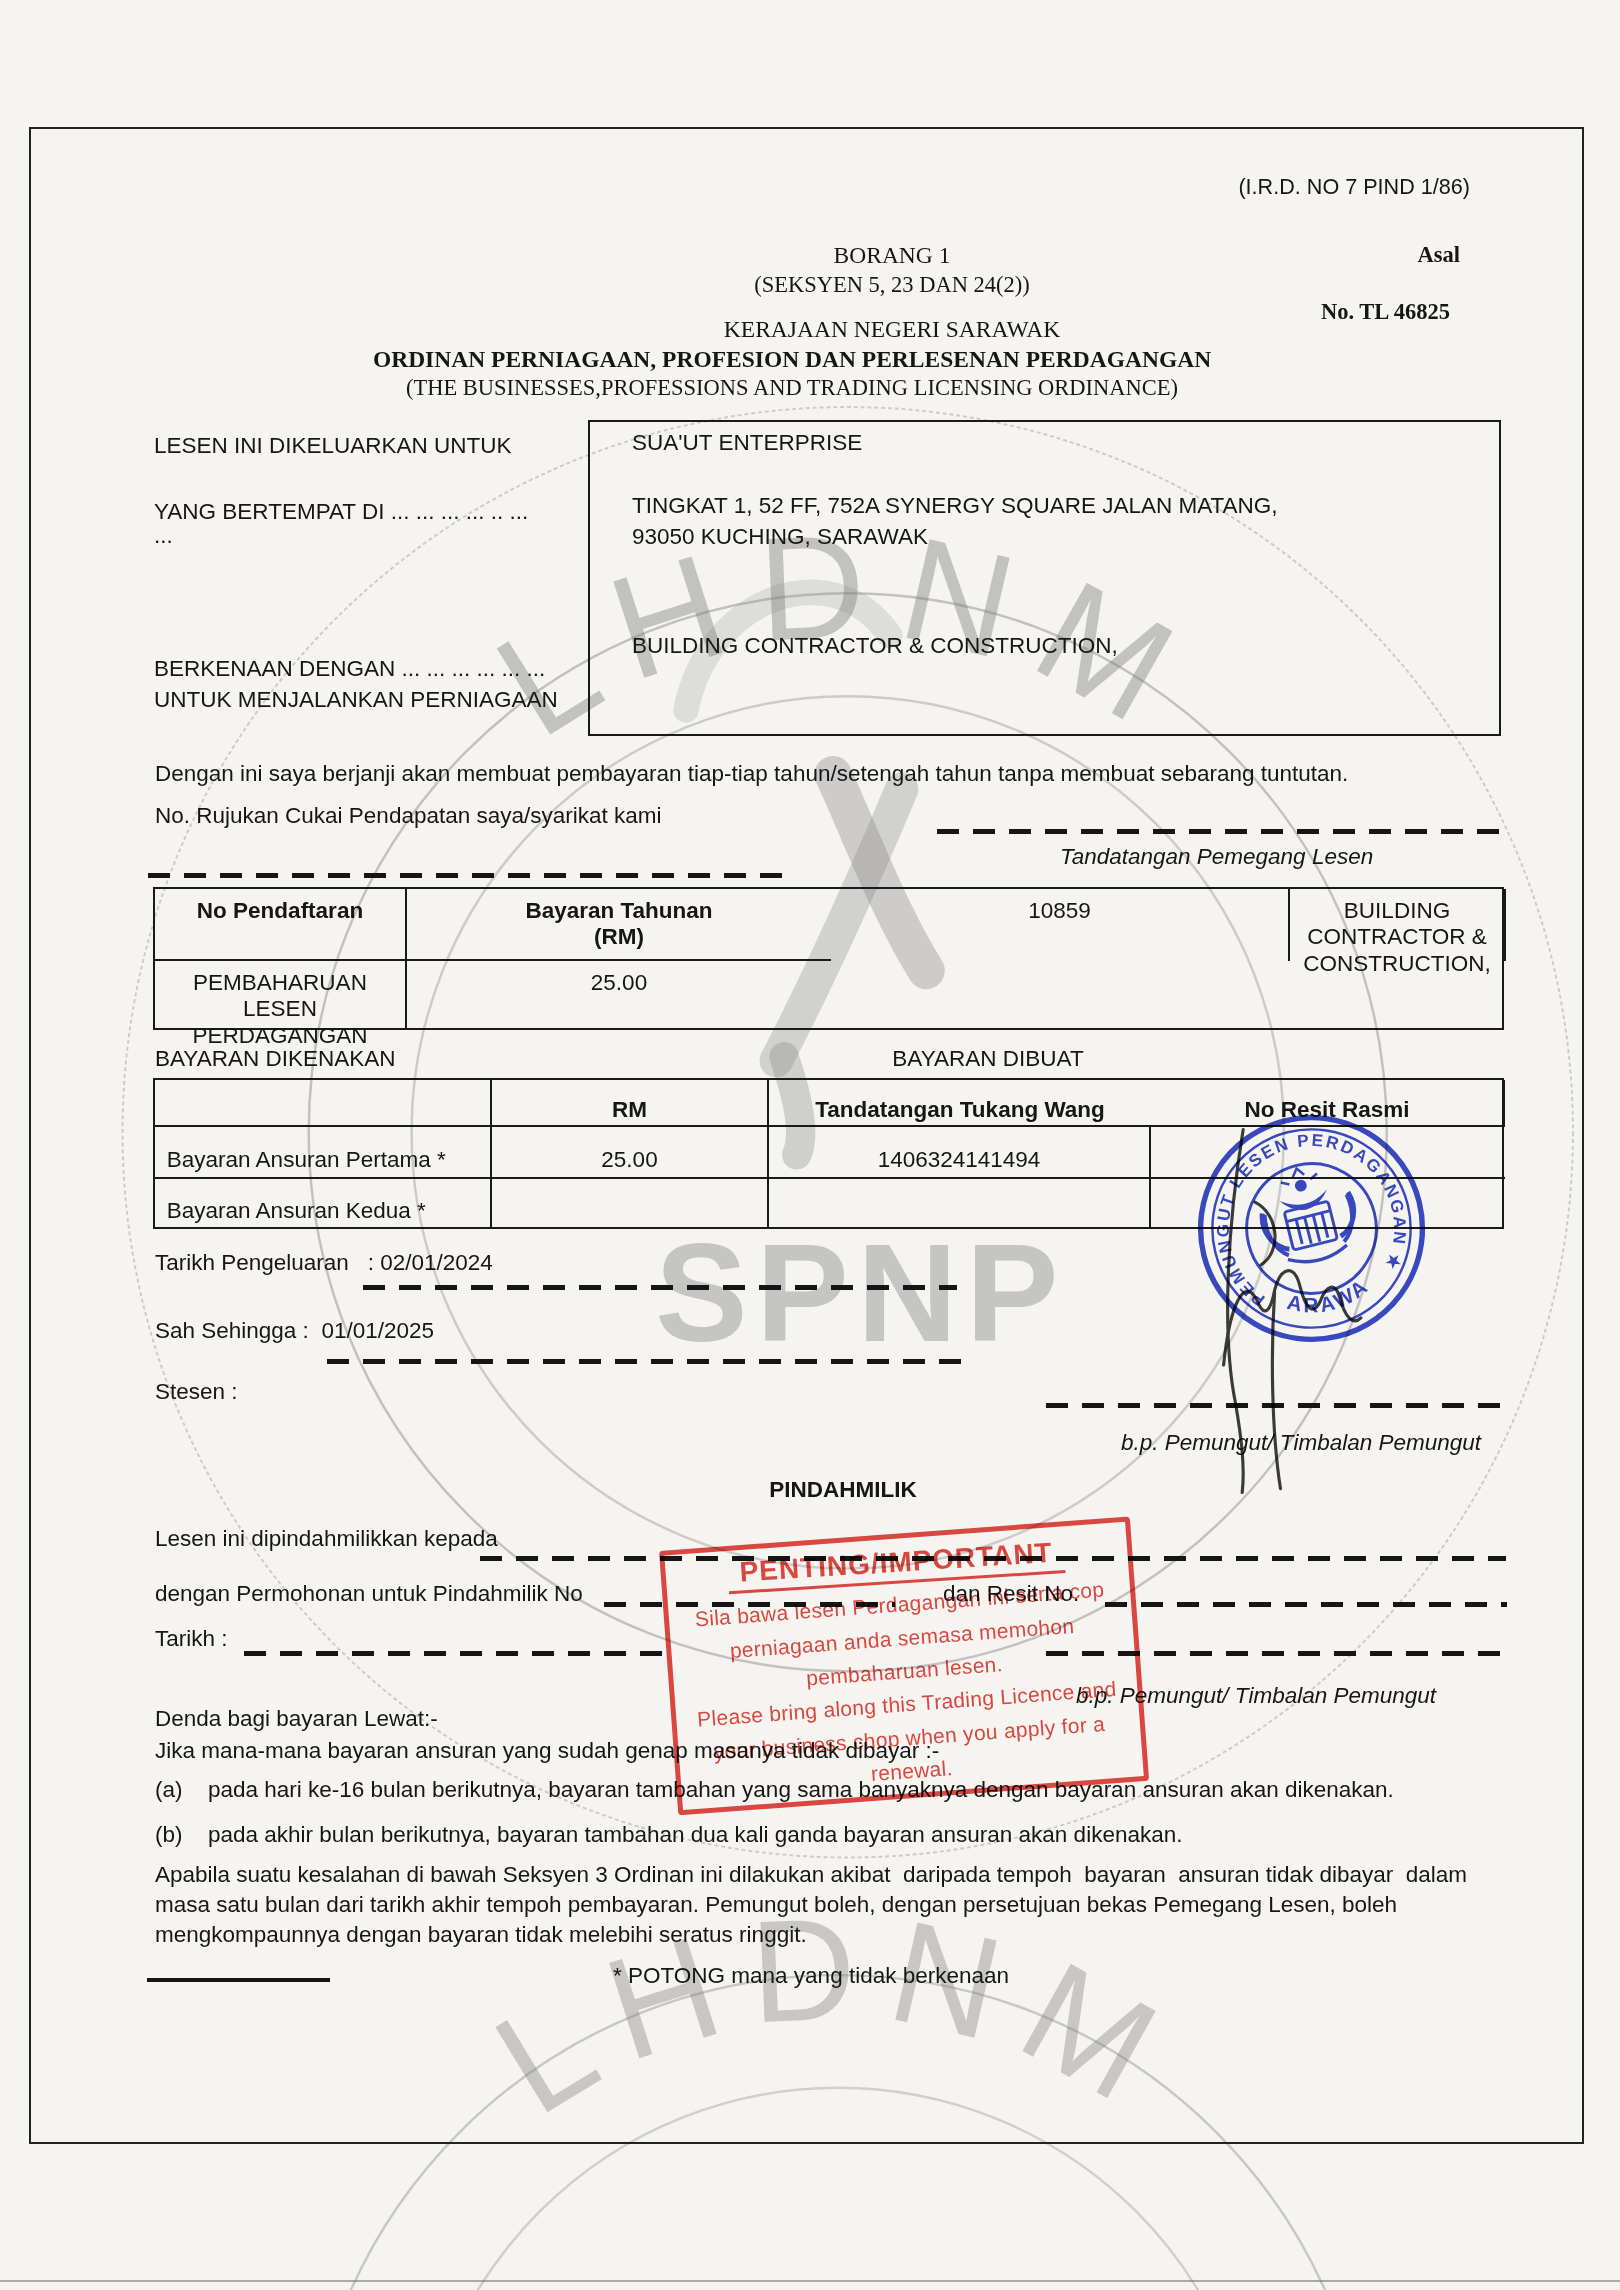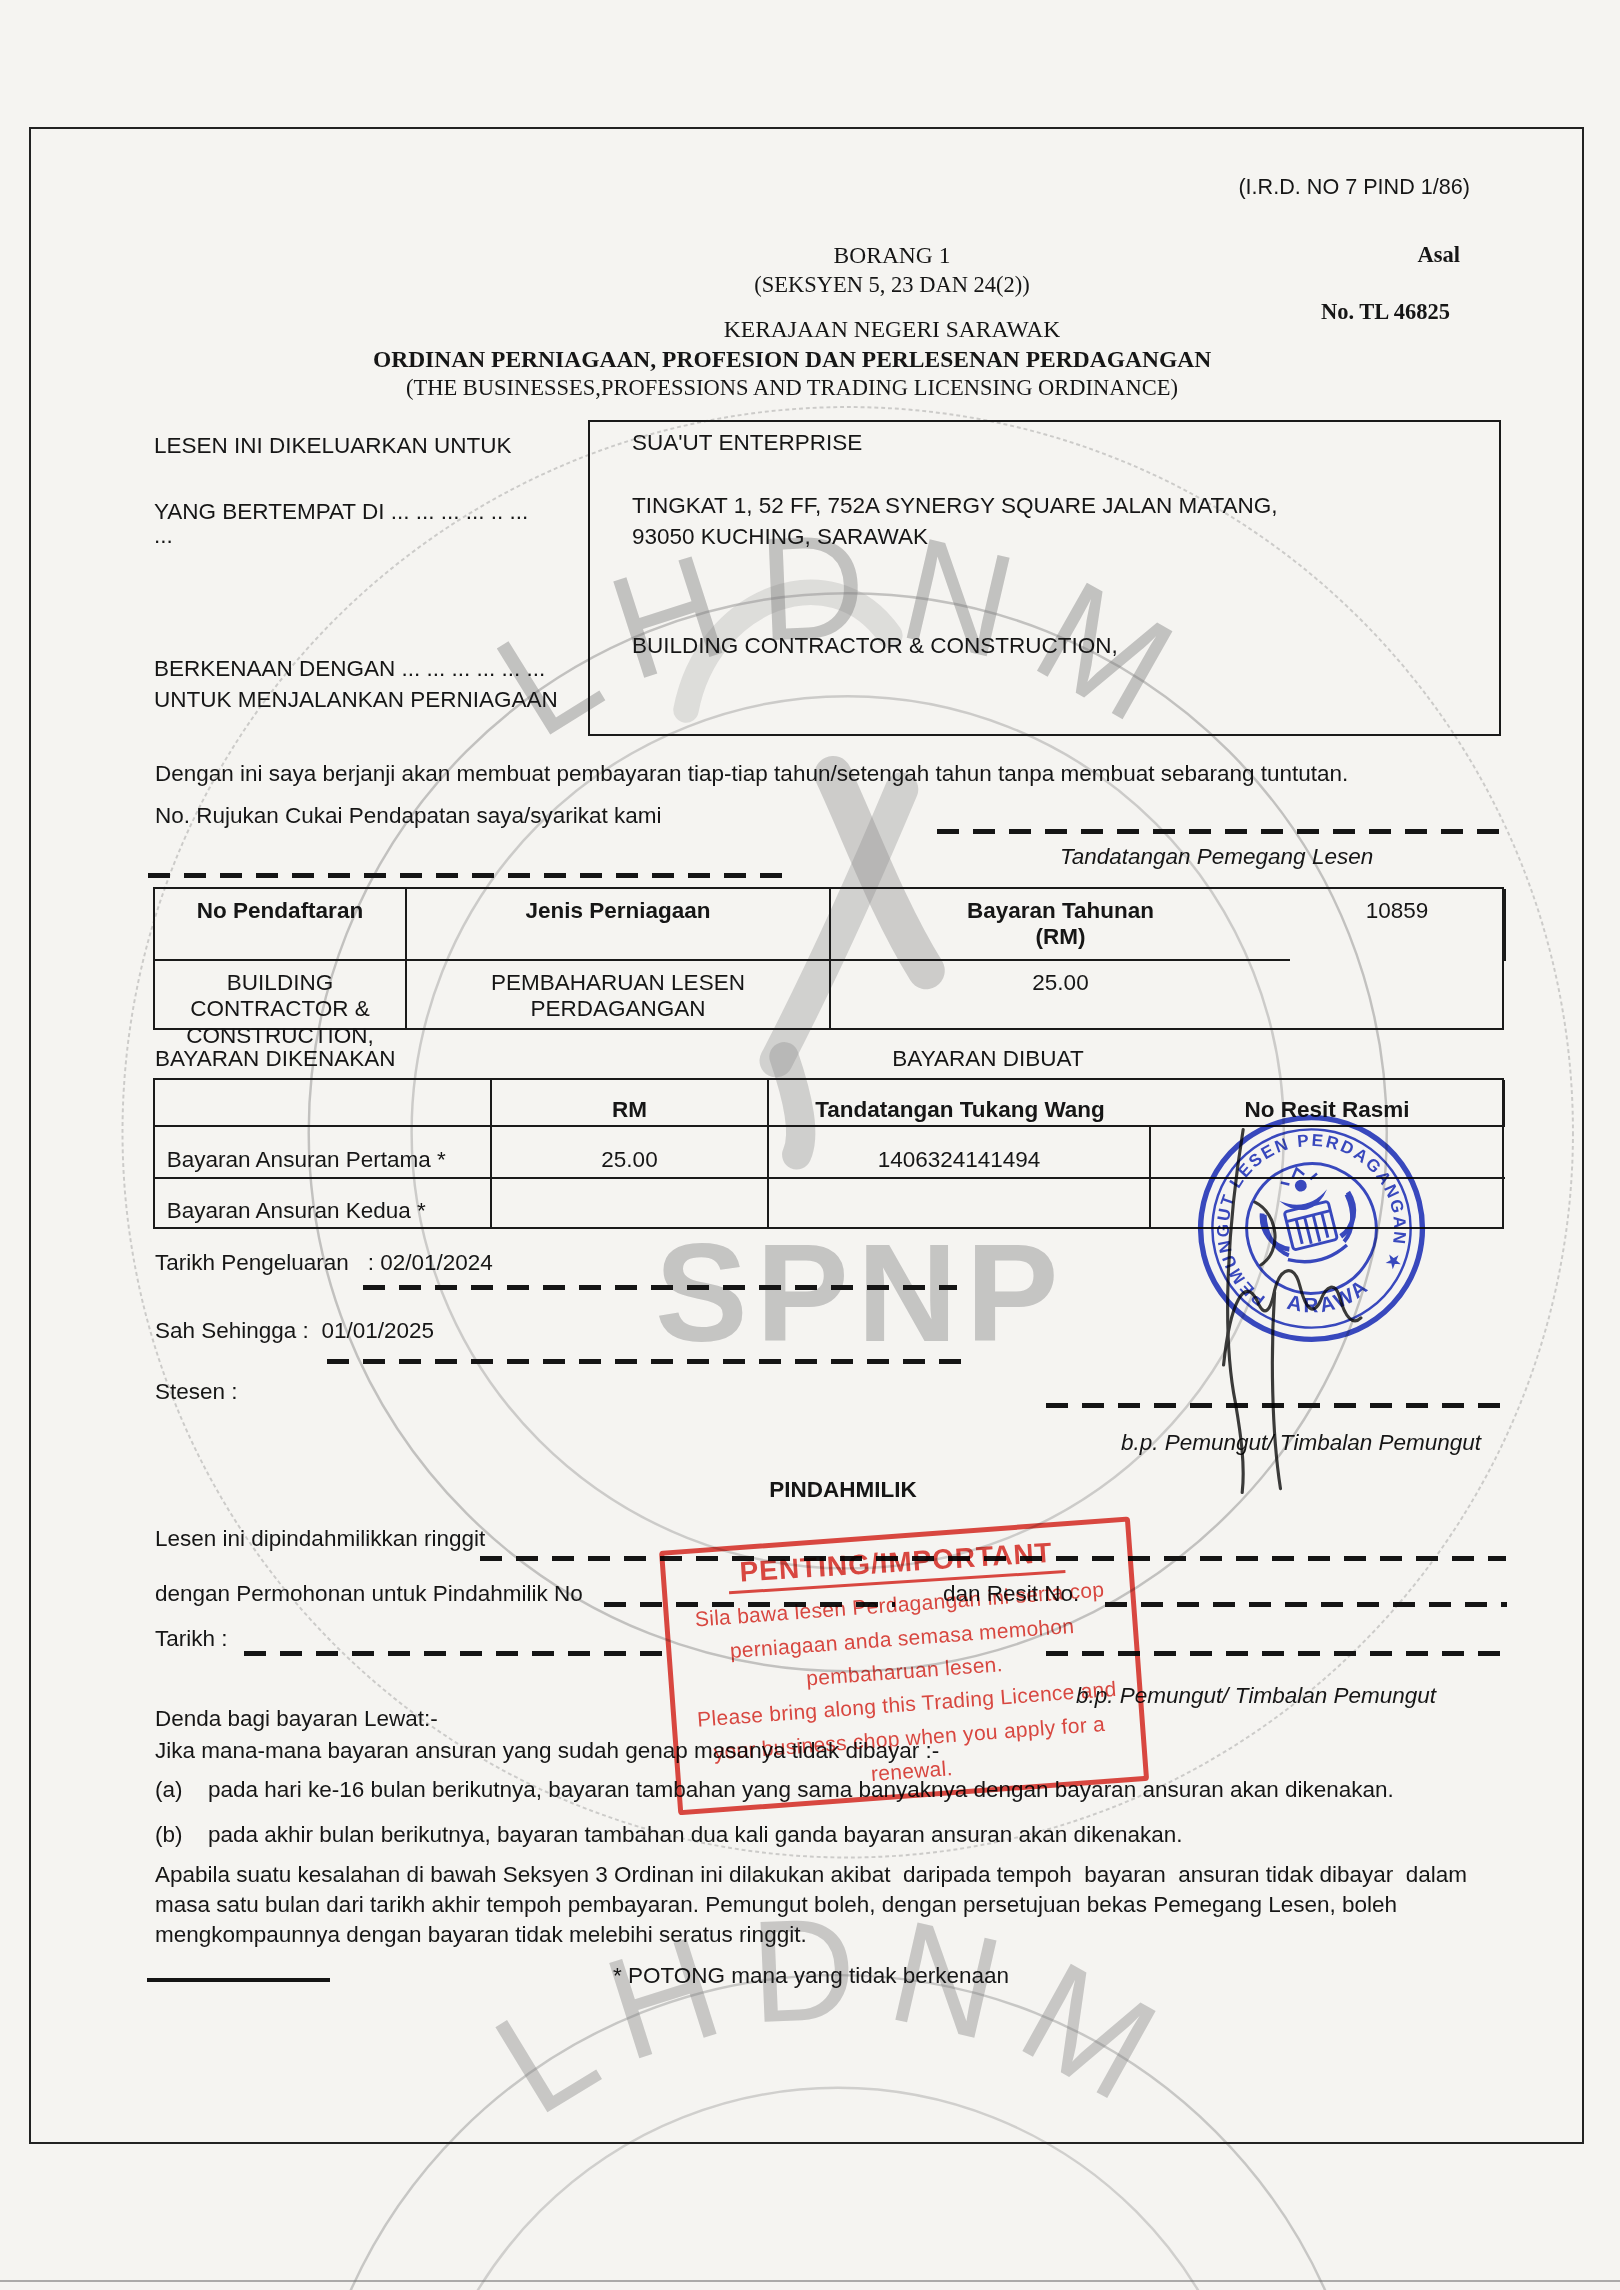--- a/index.html
+++ b/index.html
@@ -118,21 +118,20 @@
   <div class="t" style="left:632px;top:632px;">BUILDING CONTRACTOR &amp; CONSTRUCTION,</div>
 
   <div class="t" style="left:155px;top:760px;">Dengan ini saya berjanji akan membuat pembayaran tiap-tiap tahun/setengah tahun tanpa membuat sebarang tuntutan.</div>
   <div class="t" style="left:155px;top:802px;">No. Rujukan Cukai Pendapatan saya/syarikat kami</div>
   <div class="dash" style="left:937px;top:829px;width:568px;"></div>
   <div class="t i" style="left:1060px;top:843px;">Tandatangan Pemegang Lesen</div>
   <div class="dash" style="left:148px;top:873px;width:647px;"></div>
 
   <div class="tbl" style="left:153px;top:887px;width:1351px;grid-template-columns:252px 424px 459px 216px;grid-template-rows:72px 67px;">
     <div class="c b">No Pendaftaran</div>
-    <div class="c b">Jenis Perniagaan</div>
     <div class="c b last preline ctr">Bayaran Tahunan
 (RM)</div>
     <div class="c bot">10859</div>
     <div class="c bot preline ctr">BUILDING CONTRACTOR &amp;
 CONSTRUCTION,</div>
     <div class="c bot preline ctr">PEMBAHARUAN LESEN
 PERDAGANGAN</div>
     <div class="c bot last">25.00</div>
   </div>
 
@@ -158,21 +157,21 @@
 
   <div class="t pre" style="left:155px;top:1249px;">Tarikh Pengeluaran   : 02/01/2024</div>
   <div class="dash" style="left:363px;top:1285px;width:594px;"></div>
   <div class="t pre" style="left:155px;top:1317px;">Sah Sehingga :  01/01/2025</div>
   <div class="dash" style="left:327px;top:1359px;width:645px;"></div>
   <div class="t" style="left:155px;top:1378px;">Stesen :</div>
   <div class="dash" style="left:1046px;top:1403px;width:457px;"></div>
   <div class="t i" style="left:1121px;top:1429px;">b.p. Pemungut/ Timbalan Pemungut</div>
 
   <div class="t b ctr" style="left:696px;top:1476px;width:294px;">PINDAHMILIK</div>
-  <div class="t" style="left:155px;top:1525px;">Lesen ini dipindahmilikkan ringgit</div>
+  <div class="t" style="left:155px;top:1525px;">Lesen ini dipindahmilikkan kepada</div>
   <div class="dash" style="left:480px;top:1556px;width:1026px;"></div>
   <div class="t" style="left:155px;top:1580px;">dengan Permohonan untuk Pindahmilik No</div>
   <div class="t" style="left:943px;top:1580px;">dan Resit No.</div>
   <div class="dash" style="left:604px;top:1602px;width:291px;"></div>
   <div class="dash" style="left:1105px;top:1602px;width:402px;"></div>
   <div class="t" style="left:155px;top:1625px;">Tarikh :</div>
   <div class="dash" style="left:244px;top:1651px;width:419px;"></div>
   <div class="dash" style="left:1046px;top:1651px;width:461px;"></div>
   <div class="t i" style="left:1076px;top:1682px;">b.p. Pemungut/ Timbalan Pemungut</div>
 

